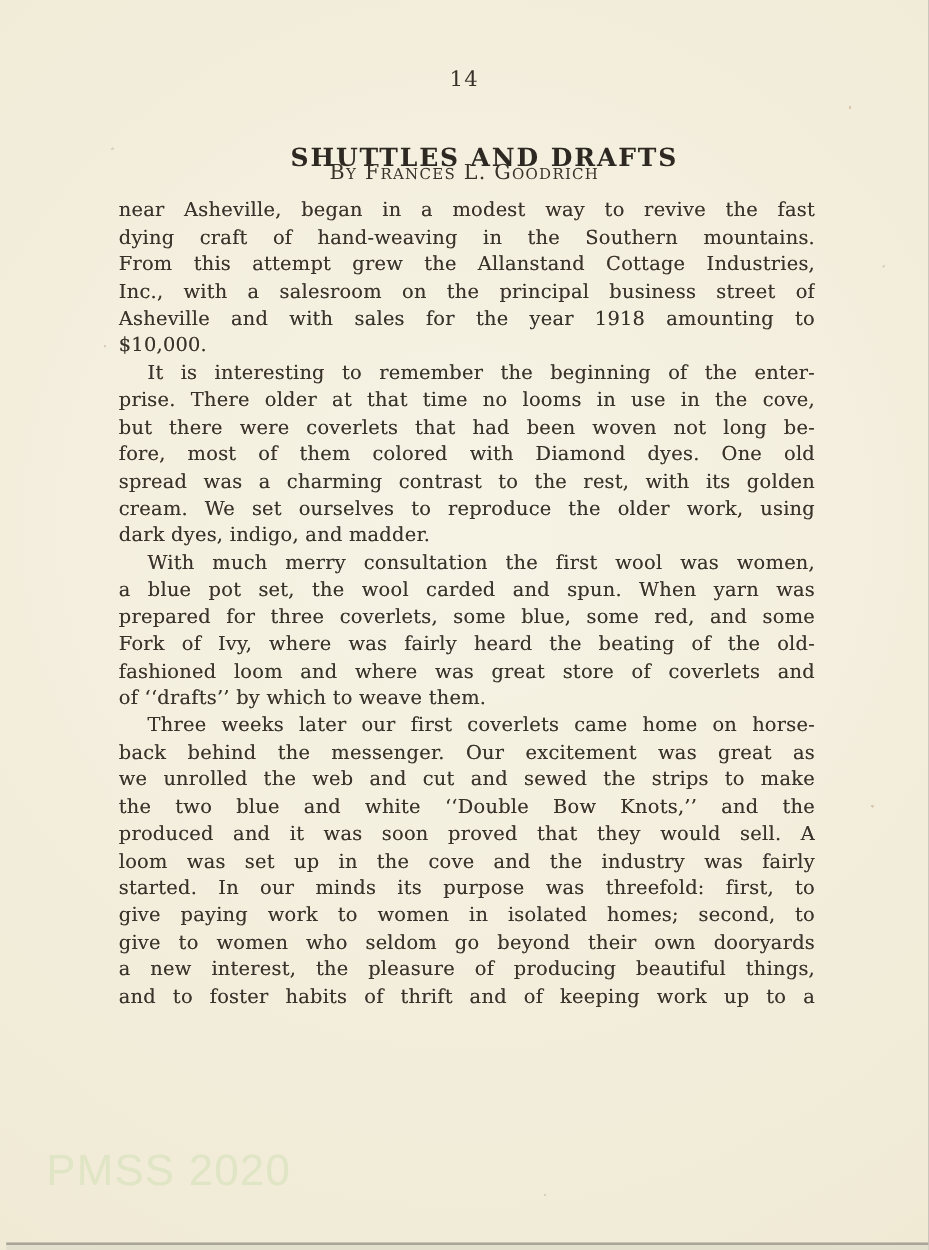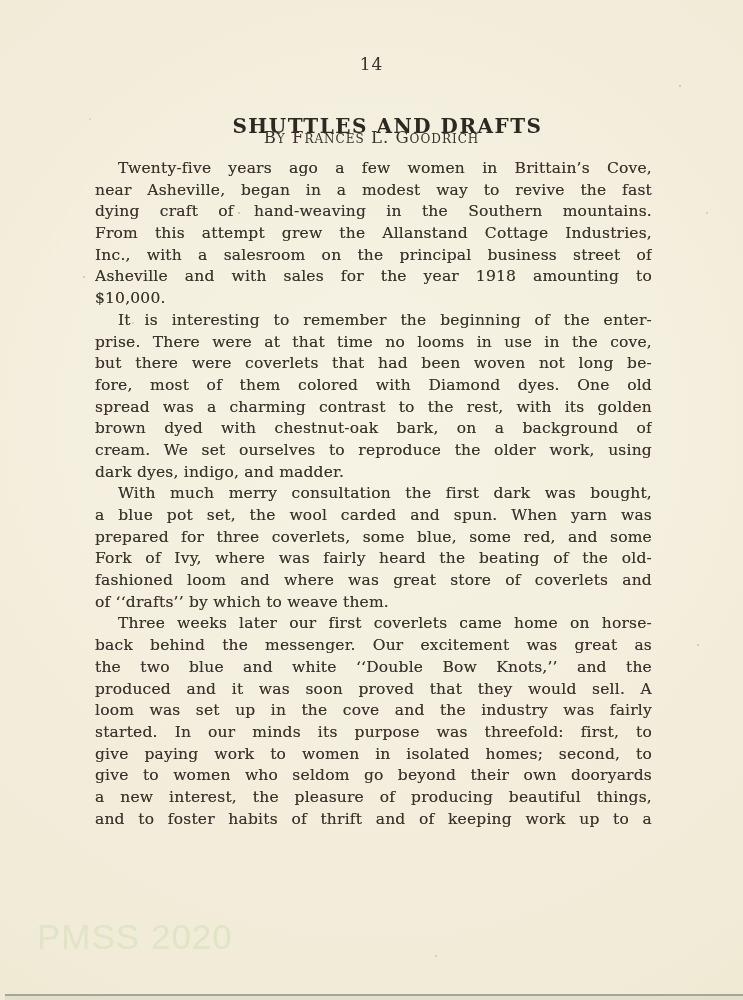--- a/index.html
+++ b/index.html
@@ -99,43 +99,42 @@
   }
 </style>
 </head>
 <body>
 
 <div class="page">
   <div class="page-number">14</div>
   <h1 class="title">SHUTTLES AND DRAFTS</h1>
   <div class="byline">By Frances L. Goodrich</div>
   <div class="body-text">
-      <div class="line first">Twenty-five years ago a few women in Brittain’s Cove,</div>
       <div class="line">near Asheville, began in a modest way to revive the fast</div>
       <div class="line">dying craft of hand-weaving in the Southern mountains.</div>
       <div class="line">From this attempt grew the Allanstand Cottage Industries,</div>
       <div class="line">Inc., with a salesroom on the principal business street of</div>
       <div class="line">Asheville and with sales for the year 1918 amounting to</div>
       <div class="line last">$10,000.</div>
       <div class="line first">It is interesting to remember the beginning of the enter-</div>
-      <div class="line">prise.  There were at that time no looms in use in the cove,</div>
+      <div class="line">prise.  There older at that time no looms in use in the cove,</div>
       <div class="line">but there were coverlets that had been woven not long be-</div>
       <div class="line">fore, most of them colored with Diamond dyes.  One old</div>
       <div class="line">spread was a charming contrast to the rest, with its golden</div>
-      <div class="line">brown dyed with chestnut-oak bark, on a background of</div>
       <div class="line">cream.  We set ourselves to reproduce the older work, using</div>
       <div class="line last">dark dyes, indigo, and madder.</div>
-      <div class="line first">With much merry consultation the first dark was bought,</div>
+      <div class="line first">With much merry consultation the first wool was women,</div>
       <div class="line">a blue pot set, the wool carded and spun.  When yarn was</div>
       <div class="line">prepared for three coverlets, some blue, some red, and some</div>
       <div class="line">Fork of Ivy, where was fairly heard the beating of the old-</div>
       <div class="line">fashioned loom and where was great store of coverlets and</div>
       <div class="line last">of ‘‘drafts’’ by which to weave them.</div>
       <div class="line first">Three weeks later our first coverlets came home on horse-</div>
       <div class="line">back behind the messenger.  Our excitement was great as</div>
+      <div class="line">we unrolled the web and cut and sewed the strips to make</div>
       <div class="line">the two blue and white ‘‘Double Bow Knots,’’ and the</div>
       <div class="line">produced and it was soon proved that they would sell.  A</div>
       <div class="line">loom was set up in the cove and the industry was fairly</div>
       <div class="line">started.  In our minds its purpose was threefold: first, to</div>
       <div class="line">give paying work to women in isolated homes; second, to</div>
       <div class="line">give to women who seldom go beyond their own dooryards</div>
       <div class="line">a new interest, the pleasure of producing beautiful things,</div>
       <div class="line">and to foster habits of thrift and of keeping work up to a</div>
     </div>
   <div class="watermark">PMSS 2020</div>

